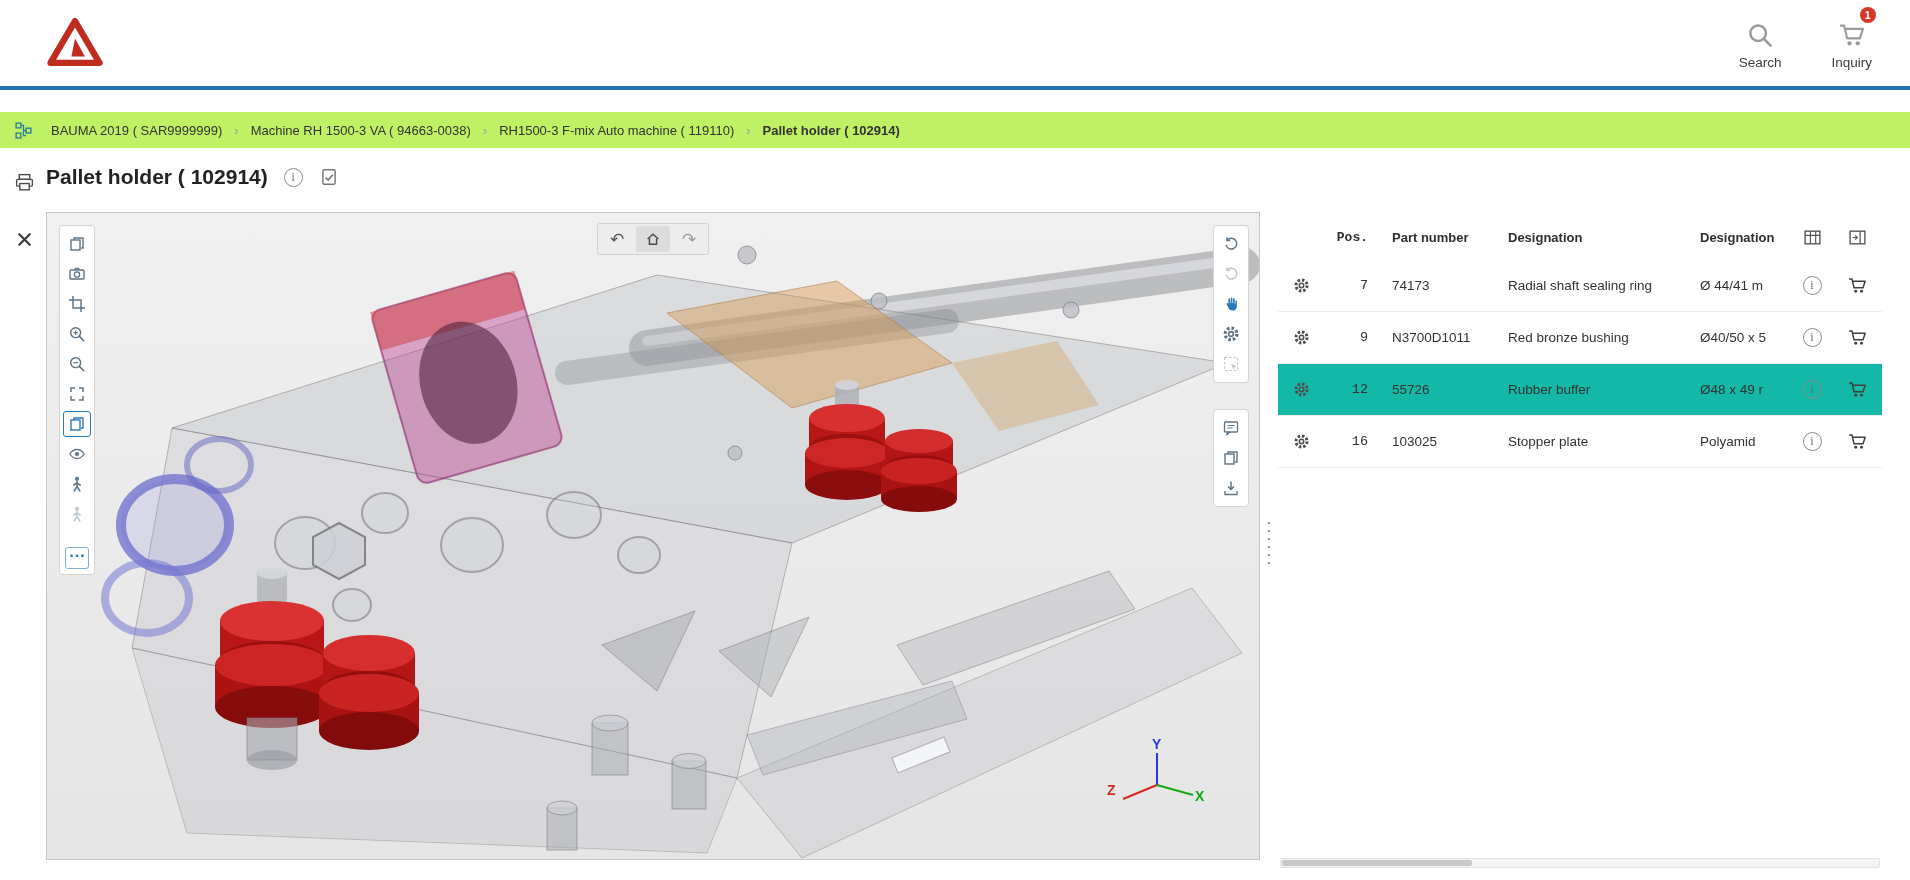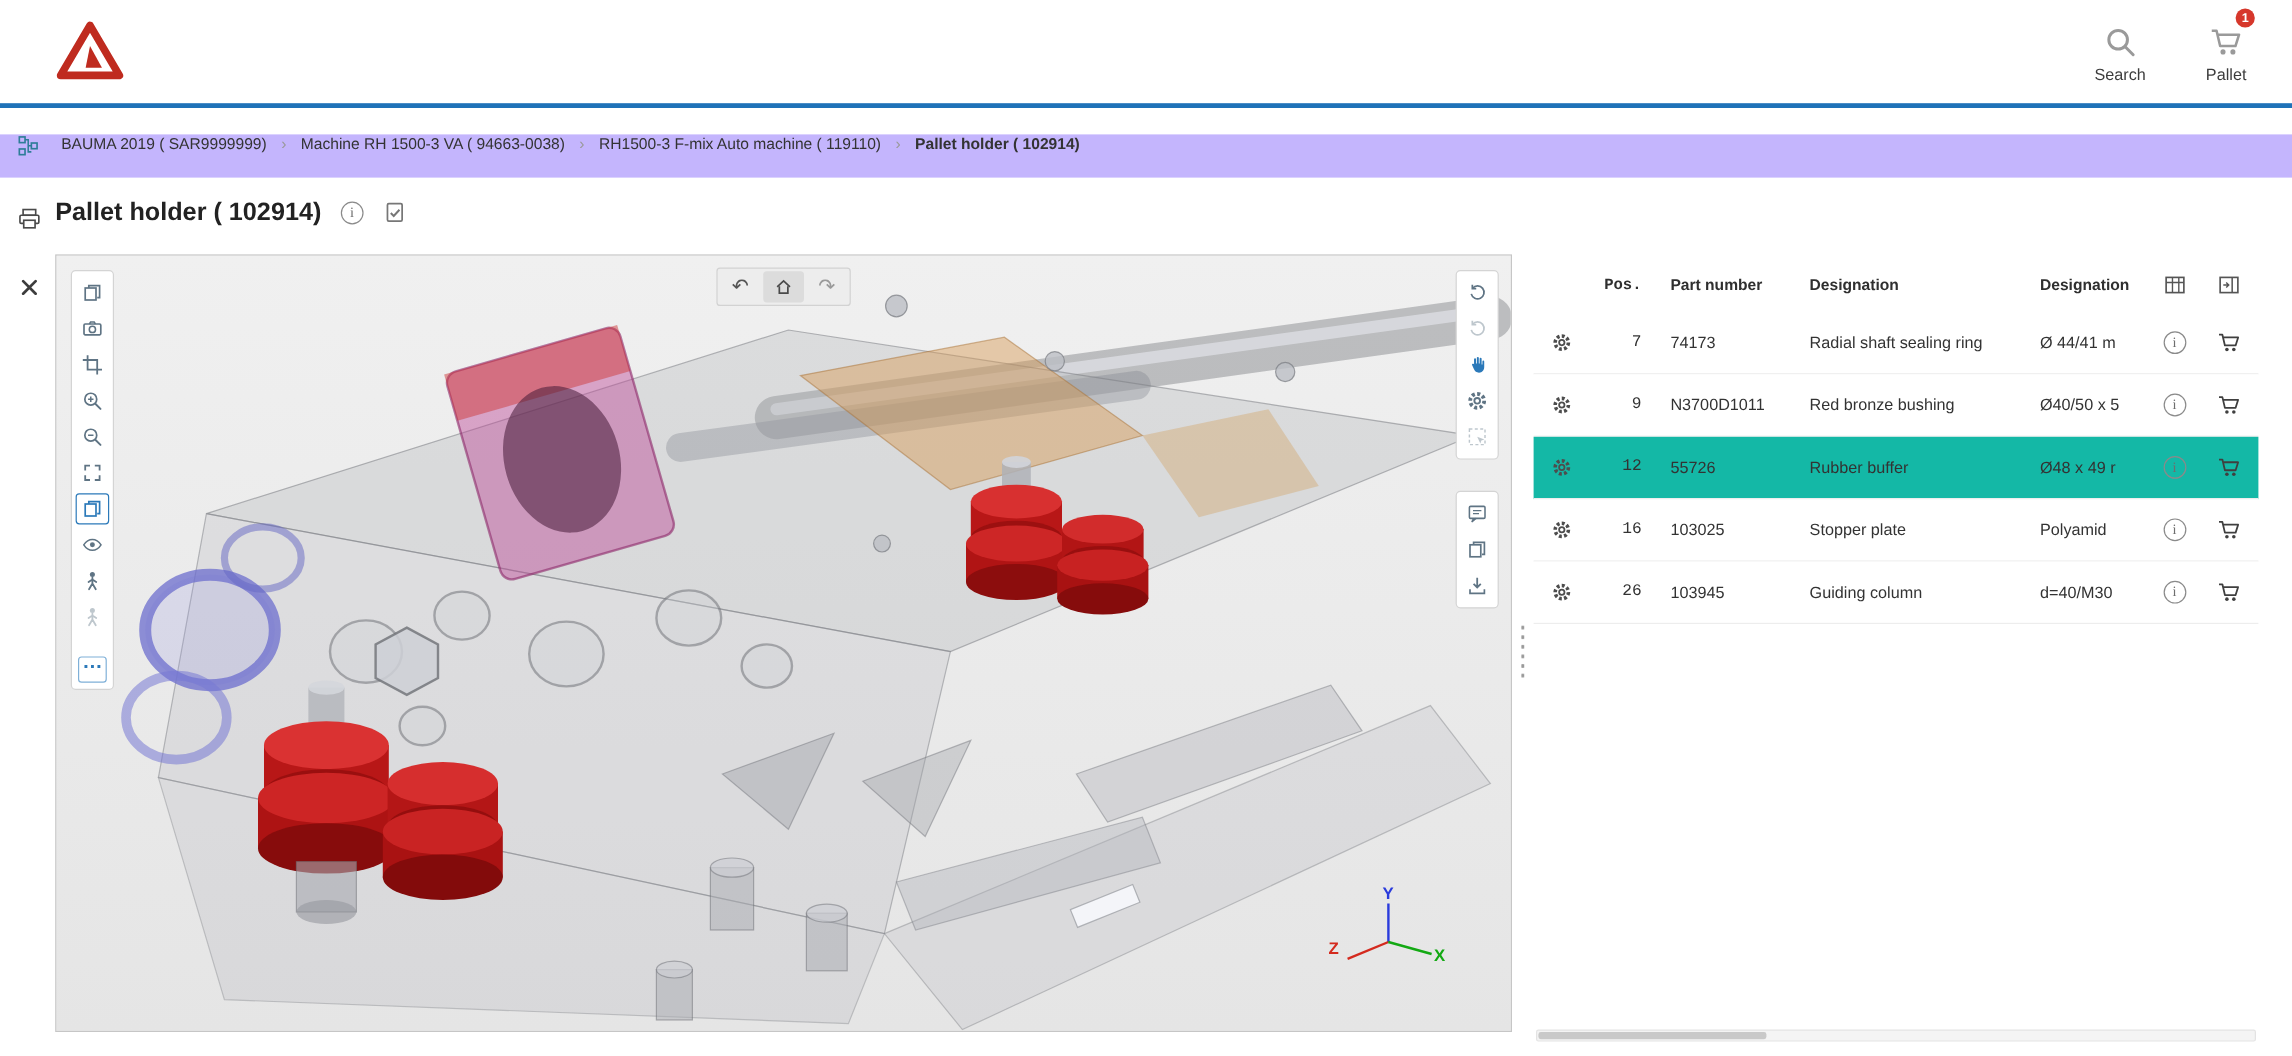--- a/index.html
+++ b/index.html
@@ -20,21 +20,21 @@
   .ico-blue { color:#2a6da4; }
   .ico-steel { color:#8ba2b5; }
   .nav-right { position:absolute; right:38px; top:14px; display:flex; gap:50px; }
   .nav-right .nico { width:30px; height:30px; margin-top:6px; color:#9a9a9a; }
   .cart-wrap { position:relative; }
   .badge { position:absolute; top:-7px; right:-9px; width:16px; height:16px; border-radius:50%;
     background:#d6372b; color:#fff; font-size:10.5px; font-weight:bold;
     display:flex; align-items:center; justify-content:center; }
 
   
-  .crumb-bar { margin-top:22px; height:36px; background:#c4b5fd; display:flex; 
+  .crumb-bar { margin-top:22px; height:36px; background:#bef264; display:flex; align-items:center;
     padding:0 14px; font-size:13px; color:#333; }
   .crumb-tree { width:19px; height:19px; color:#2e7d98; margin-right:18px; cursor:pointer; }
   .crumb-item { cursor:pointer; white-space:nowrap; }
   .crumb-item.current { font-weight:bold; cursor:default; }
   .crumb-sep { color:#999; margin:0 12px; }
   .crumb-sep::before { content:"›"; }
 
   
   .title-row { height:58px; display:flex; align-items:center; padding-left:46px; gap:16px; }
   .page-title { font-size:21px; font-weight:bold; color:#222; }
@@ -241,21 +241,21 @@
         </svg>
       <span class="nav-label">Search</span>
     </div>
     <div class="nav-item">
       <span class="cart-wrap">
         <svg class="nico">
             <use href="#i-cart"></use>
           </svg>
         <span class="badge">1</span>
       </span>
-      <span class="nav-label">Pallet</span>
+      <span class="nav-label">Inquiry</span>
     </div>
   </div>
 </div>
 
 <div class="crumb-bar">
   <svg class="crumb-tree">
       <use href="#i-tree"></use>
     </svg>
   <span class="crumb-item">BAUMA 2019 ( SAR9999999)</span>
   <span class="crumb-sep"></span>
@@ -596,37 +596,18 @@
       <span class="c-info">
           <span class="info-badge"></span>
         </span>
       <span class="c-cart">
           <svg class="cart-ico">
             <use href="#i-cart"></use>
           </svg>
         </span>
     </div>
 
-    <div class="trow">
-      <span class="c-gear">
-          <svg class="gear-ico">
-            <use href="#i-gear"></use>
-          </svg>
-        </span>
-      <span class="c-pos">26</span>
-      <span class="c-pn">103945</span>
-      <span class="c-des">Guiding column</span>
-      <span class="c-dim">d=40/M30</span>
-      <span class="c-info">
-          <span class="info-badge"></span>
-        </span>
-      <span class="c-cart">
-          <svg class="cart-ico">
-            <use href="#i-cart"></use>
-          </svg>
-        </span>
-    </div>
 
     <div class="hscroll">
       <div class="hscroll-thumb"></div>
     </div>
   </div>
 </div>
 
 </body></html>

